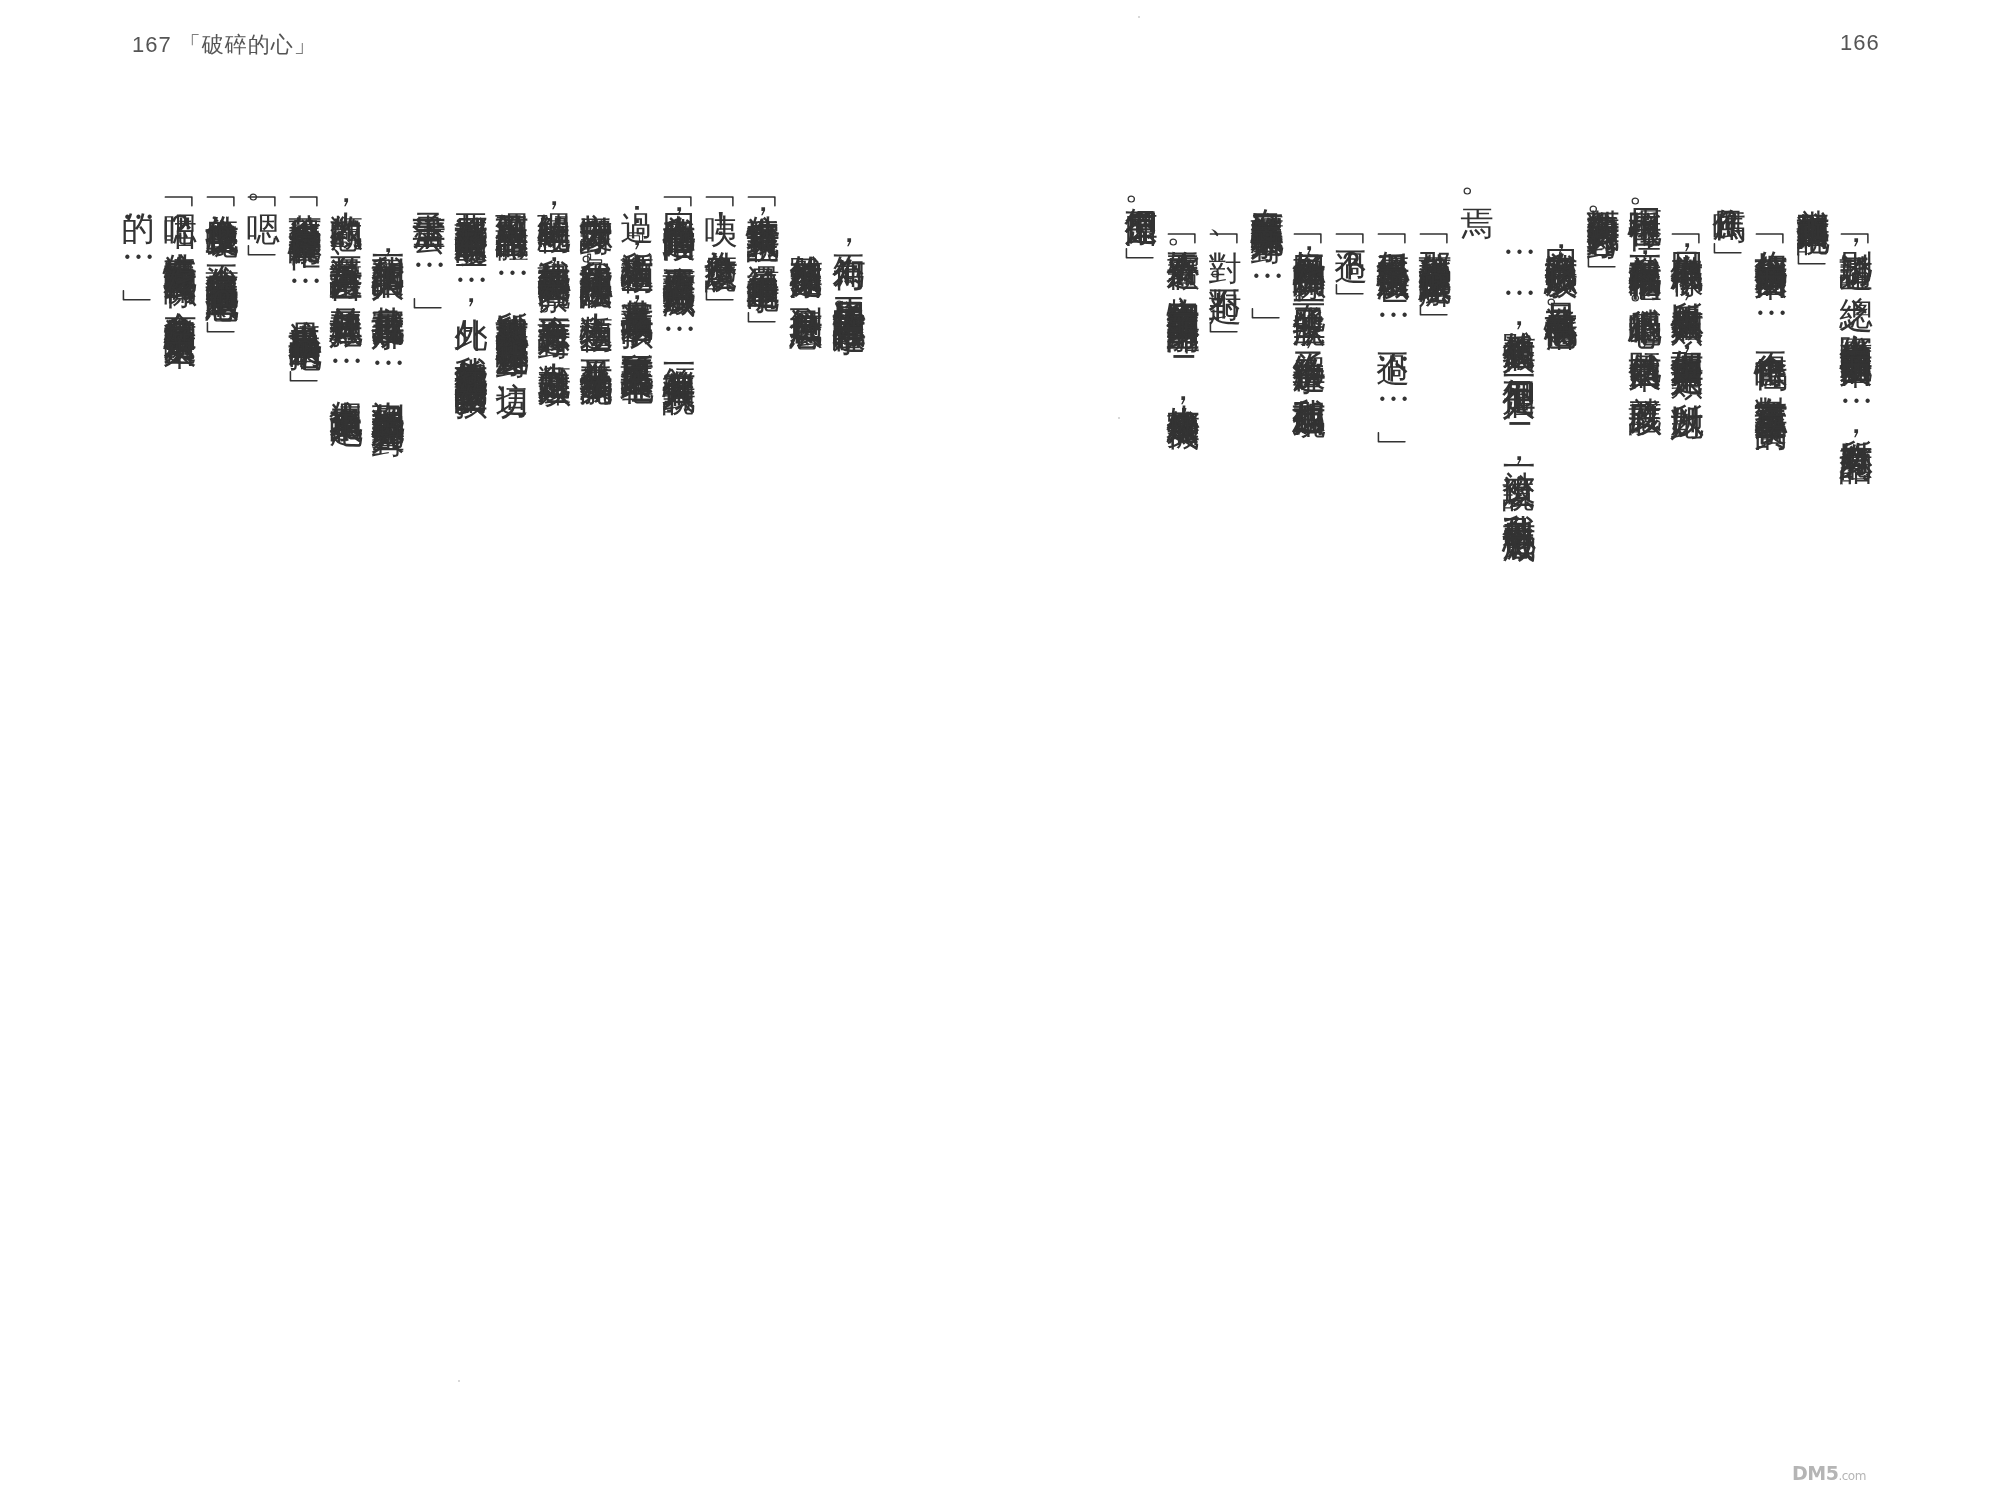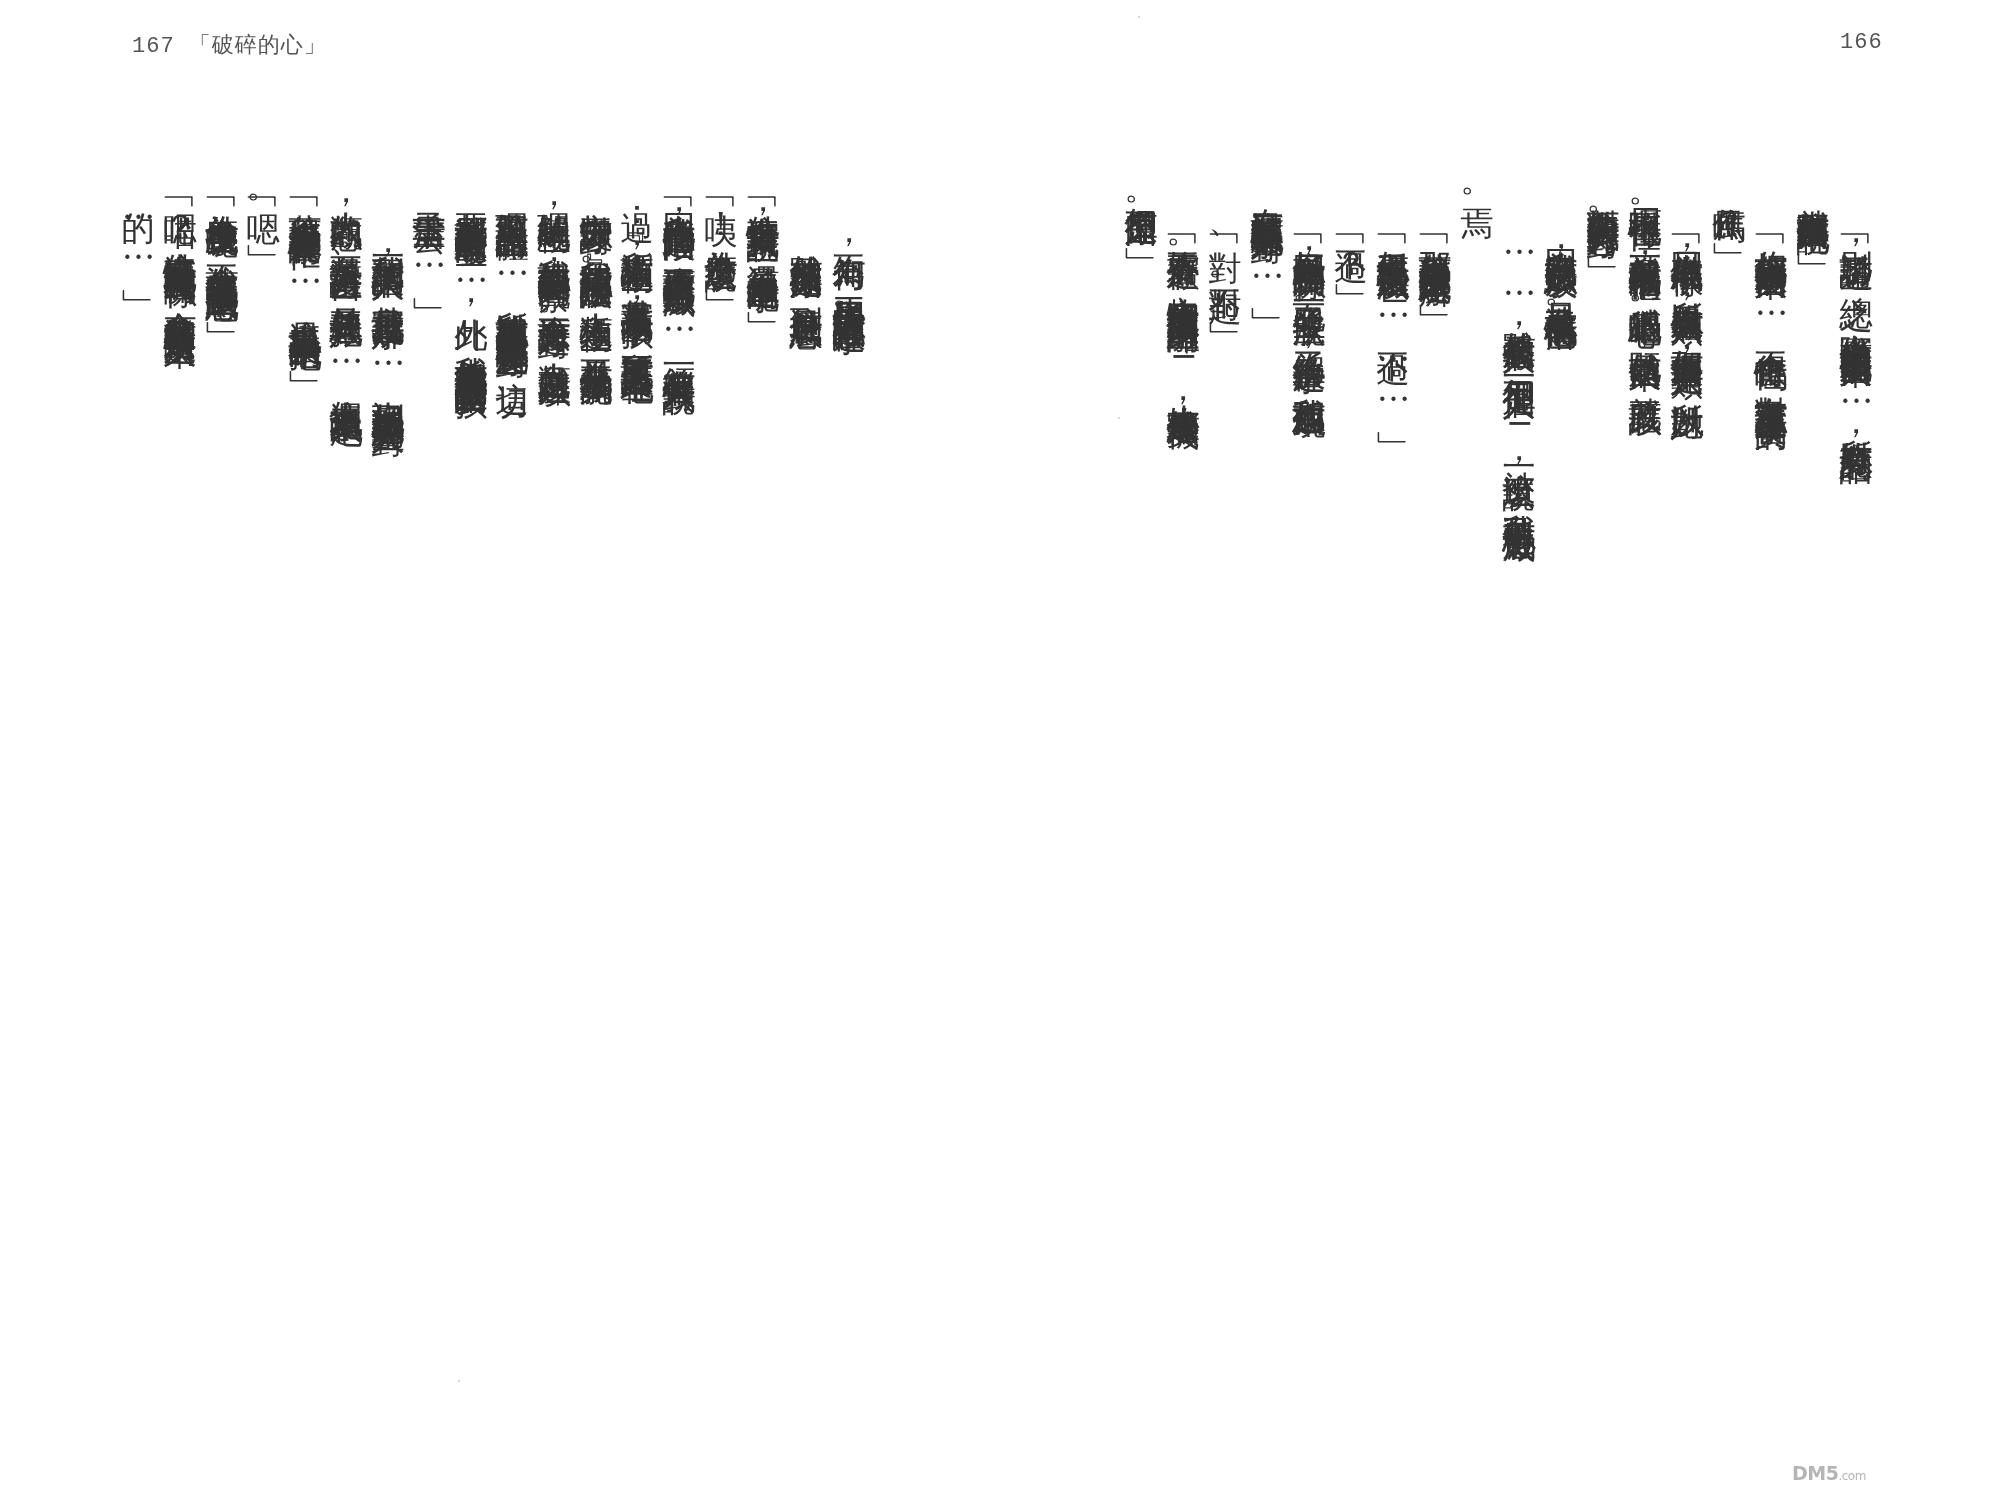--- a/index.html
+++ b/index.html
@@ -6,21 +6,21 @@
   body {
     width: 2000px; height: 1502px; position: relative; overflow: hidden;
     background: #ffffff; color: #2e2e2e;
     font-family: "DejaVu Serif", "Liberation Serif", serif;
   }
   .page { position: absolute; top: 0; height: 1502px; }
   .page-left { left: 0; width: 1000px; }
   .page-right { left: 1000px; width: 1000px; text-align: right; }
   .header {
     position: absolute; top: 30px; font-size: 22px; color: #555;
-    font-family: Liberation Mono, monospace; letter-spacing: 1px;
+    font-family: Liberation Sans, sans-serif; letter-spacing: 1px;
   }
   .header-left { left: 132px; }
   .header-right { left: 840px; }
   .col {
     position: absolute; writing-mode: vertical-rl; text-orientation: upright;
     font-size: 33.5px; line-height: 40px; width: 40px; white-space: nowrap;
     letter-spacing: 1.6px; color: #333;
   }
   .watermark {
     position: absolute; left: 1792px; top: 1462px;

